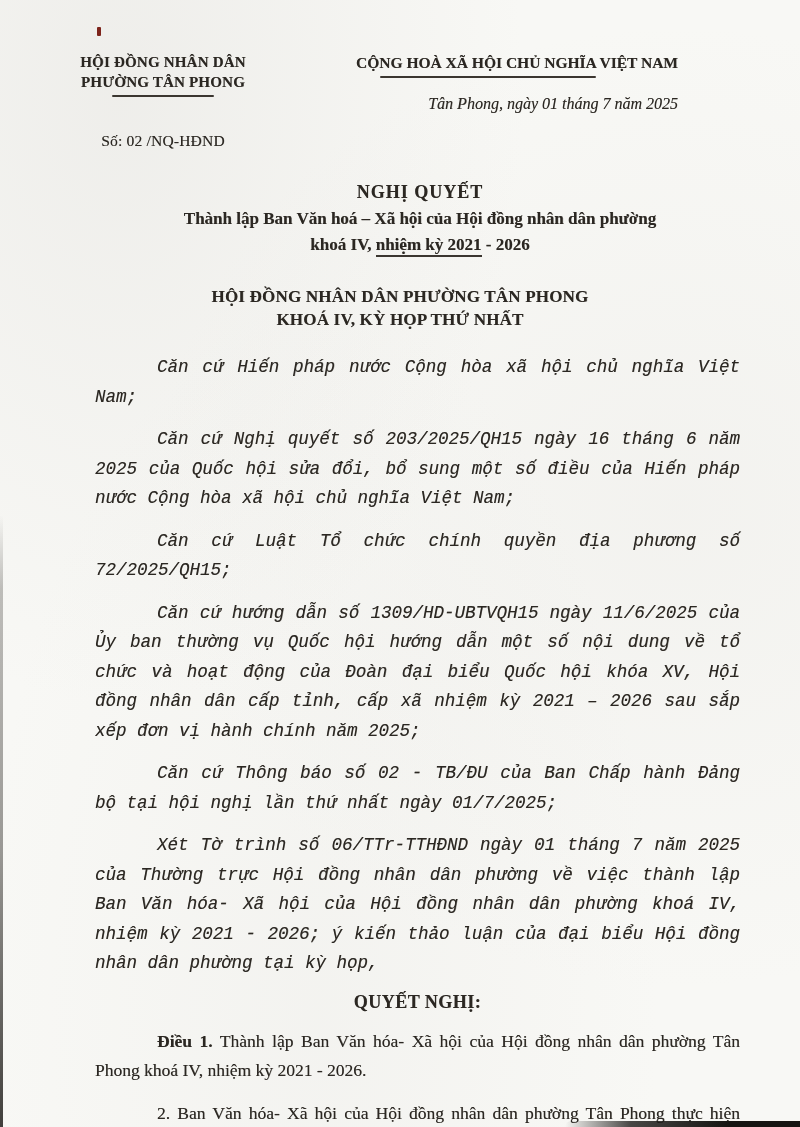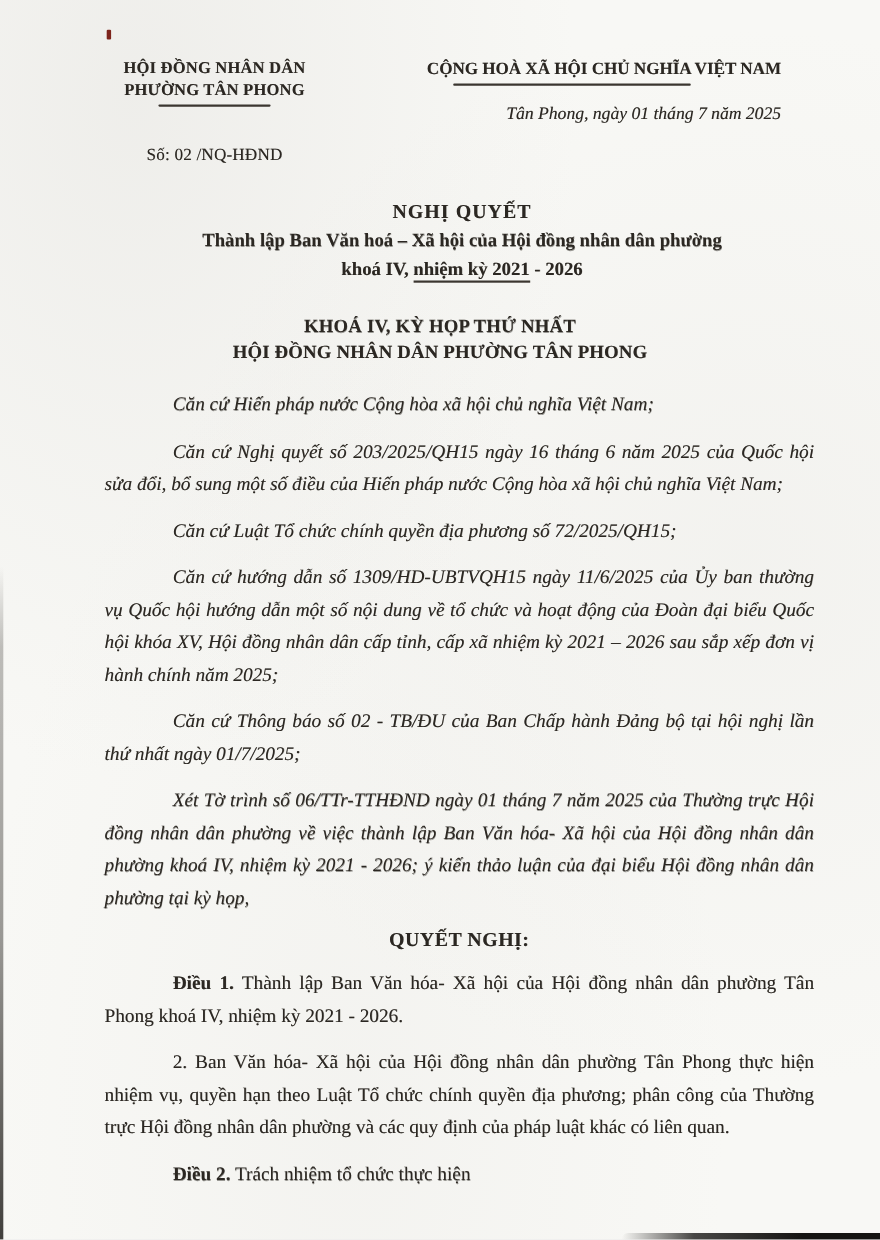--- a/index.html
+++ b/index.html
@@ -14,21 +14,21 @@
       radial-gradient(ellipse at 15% 8%, rgba(216,214,210,0.30), transparent 42%),
       radial-gradient(ellipse at 85% 45%, rgba(224,222,218,0.22), transparent 55%),
       radial-gradient(ellipse at 40% 90%, rgba(222,220,216,0.18), transparent 50%),
       #f8f8f5;
     font-family: "Liberation Serif", "DejaVu Serif", serif;
     color: #2b2722;
     text-shadow: 0.3px 0.3px 0.6px rgba(43,39,34,0.45);
   }
 
   
-  .header { display: flex; padding: 52px 90px 0 60px; }
+  .header { display: flex; padding: 52px 90px 0 28px; }
   .header-left { width: 270px; text-align: center; }
   .header-right { width: 380px; text-align: right; }
   .org-line { font-weight: bold; font-size: 15px; line-height: 20px; letter-spacing: 0.2px; }
   .rep-line { font-weight: bold; font-size: 15.5px; line-height: 21px; }
   .motto { font-weight: bold; font-size: 16px; line-height: 21px; }
   .rule { height: 2px; background: #3b3630; margin: 3px auto 0 auto; border-radius: 1px; }
   .rule-left { width: 102px; }
   .rule-right { width: 216px; }
   .doc-number { font-size: 15.5px; margin-top: 35px; letter-spacing: 0.2px; }
   .dateline { font-style: italic; font-size: 16px; margin-top: 17px; }
@@ -44,21 +44,21 @@
 
   
   .content { margin: 22px 60px 0 95px; }
   .content p {
     font-size: 17.5px;
     line-height: 29.5px;
     text-align: justify;
     text-indent: 62px;
     margin-bottom: 13px;
   }
-  .preamble p { font-style: italic; }
+  .preamble p { font-style: italic; font-family: Liberation Mono, monospace; }
   .resolve-heading {
     text-align: center;
     font-weight: bold;
     font-size: 18px;
     letter-spacing: 0.5px;
     margin: 4px 0 14px 0;
   }
   .art-label { font-weight: bold; }
 
   
@@ -106,22 +106,22 @@
 
   <div class="title-block">
     <div class="doc-kind">NGHỊ QUYẾT</div>
     <div class="doc-subject">
       <div>Thành lập Ban Văn hoá – Xã hội của Hội đồng nhân dân phường</div>
       <div><span>khoá IV, </span><span class="u-part">nhiệm kỳ 2021</span><span> - 2026</span></div>
     </div>
   </div>
 
   <div class="issuer-block">
+    <div class="issuer-line">HỘI ĐỒNG NHÂN DÂN PHƯỜNG TÂN PHONG</div>
     <div class="issuer-line">KHOÁ IV, KỲ HỌP THỨ NHẤT</div>
-    <div class="issuer-line">HỘI ĐỒNG NHÂN DÂN PHƯỜNG TÂN PHONG</div>
   </div>
 
   <div class="content">
     <div class="preamble">
       <p>Căn cứ Hiến pháp nước Cộng hòa xã hội chủ nghĩa Việt Nam;</p>
       <p>Căn cứ Nghị quyết số 203/2025/QH15 ngày 16 tháng 6 năm 2025 của Quốc hội sửa đổi, bổ sung một số điều của Hiến pháp nước Cộng hòa xã hội chủ nghĩa Việt Nam;</p>
       <p>Căn cứ Luật Tổ chức chính quyền địa phương số 72/2025/QH15;</p>
       <p>Căn cứ hướng dẫn số 1309/HD-UBTVQH15 ngày 11/6/2025 của Ủy ban thường vụ Quốc hội hướng dẫn một số nội dung về tổ chức và hoạt động của Đoàn đại biểu Quốc hội khóa XV, Hội đồng nhân dân cấp tỉnh, cấp xã nhiệm kỳ 2021 – 2026 sau sắp xếp đơn vị hành chính năm 2025;</p>
       <p>Căn cứ Thông báo số 02 - TB/ĐU của Ban Chấp hành Đảng bộ tại hội nghị lần thứ nhất ngày 01/7/2025;</p>
       <p>Xét Tờ trình số 06/TTr-TTHĐND ngày 01 tháng 7  năm 2025 của Thường trực Hội đồng nhân dân phường về việc thành lập Ban Văn hóa- Xã hội của Hội đồng nhân dân phường khoá IV, nhiệm kỳ 2021 - 2026; ý kiến thảo luận của đại biểu Hội đồng nhân dân phường tại kỳ họp,</p>

